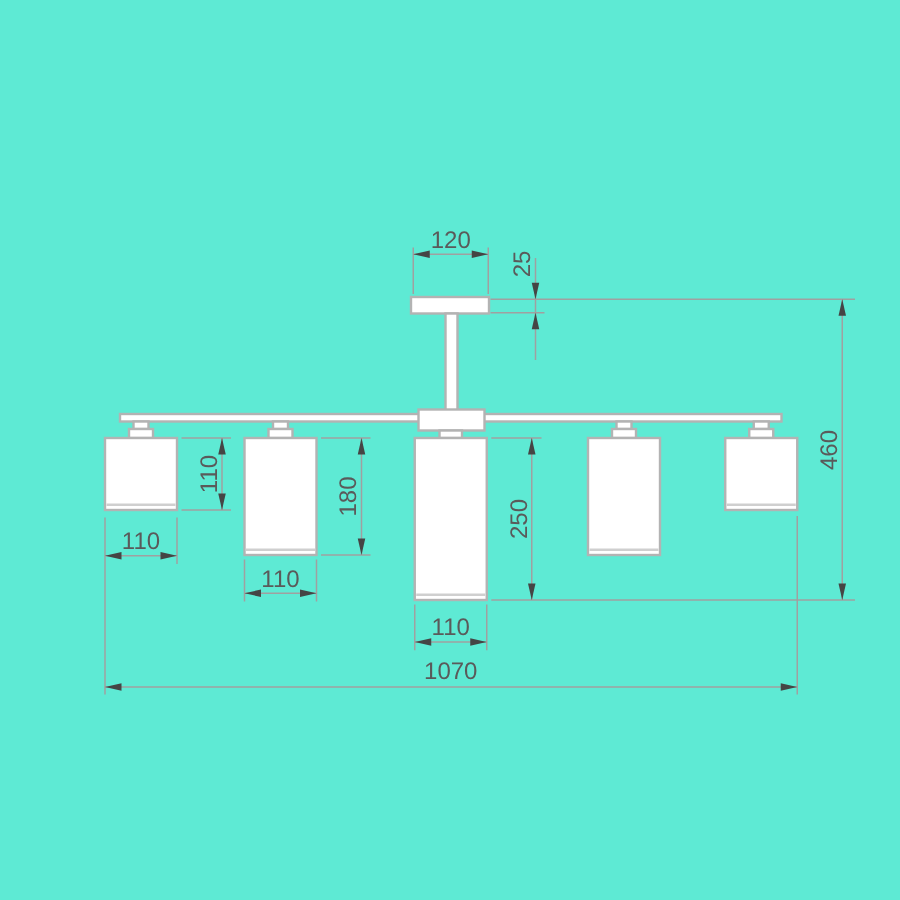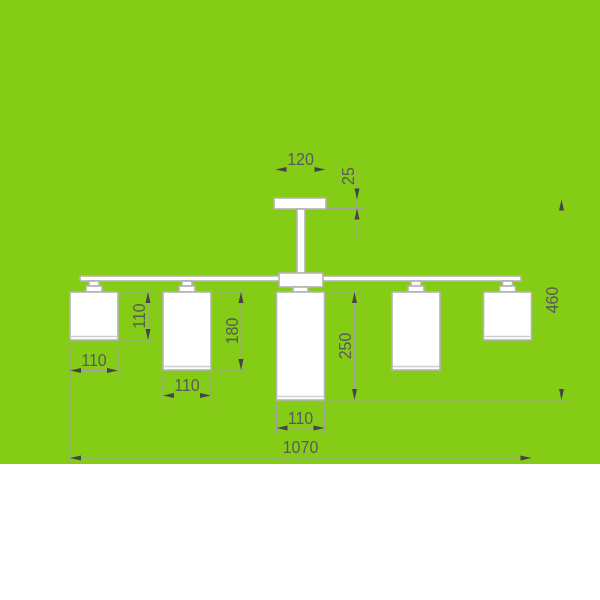--- a/index.html
+++ b/index.html
@@ -6,22 +6,22 @@
     margin: 0;
     padding: 0;
     background: #ffffff;
     width: 600px;
     height: 600px;
     overflow: hidden;
   }
   .canvas {
     position: relative;
     width: 600px;
-    height: 464px;
-    background: #84cc16;
+    height: 600px;
+    background: #5eead4;
   }
   svg text {
     font-family: "Liberation Sans", "DejaVu Sans", sans-serif;
     font-size: 16px;
     fill: #5a5a5a;
   }
   .fixture-shape {
     fill: #ffffff;
     stroke: #b3b3b3;
     stroke-width: 1.6;

